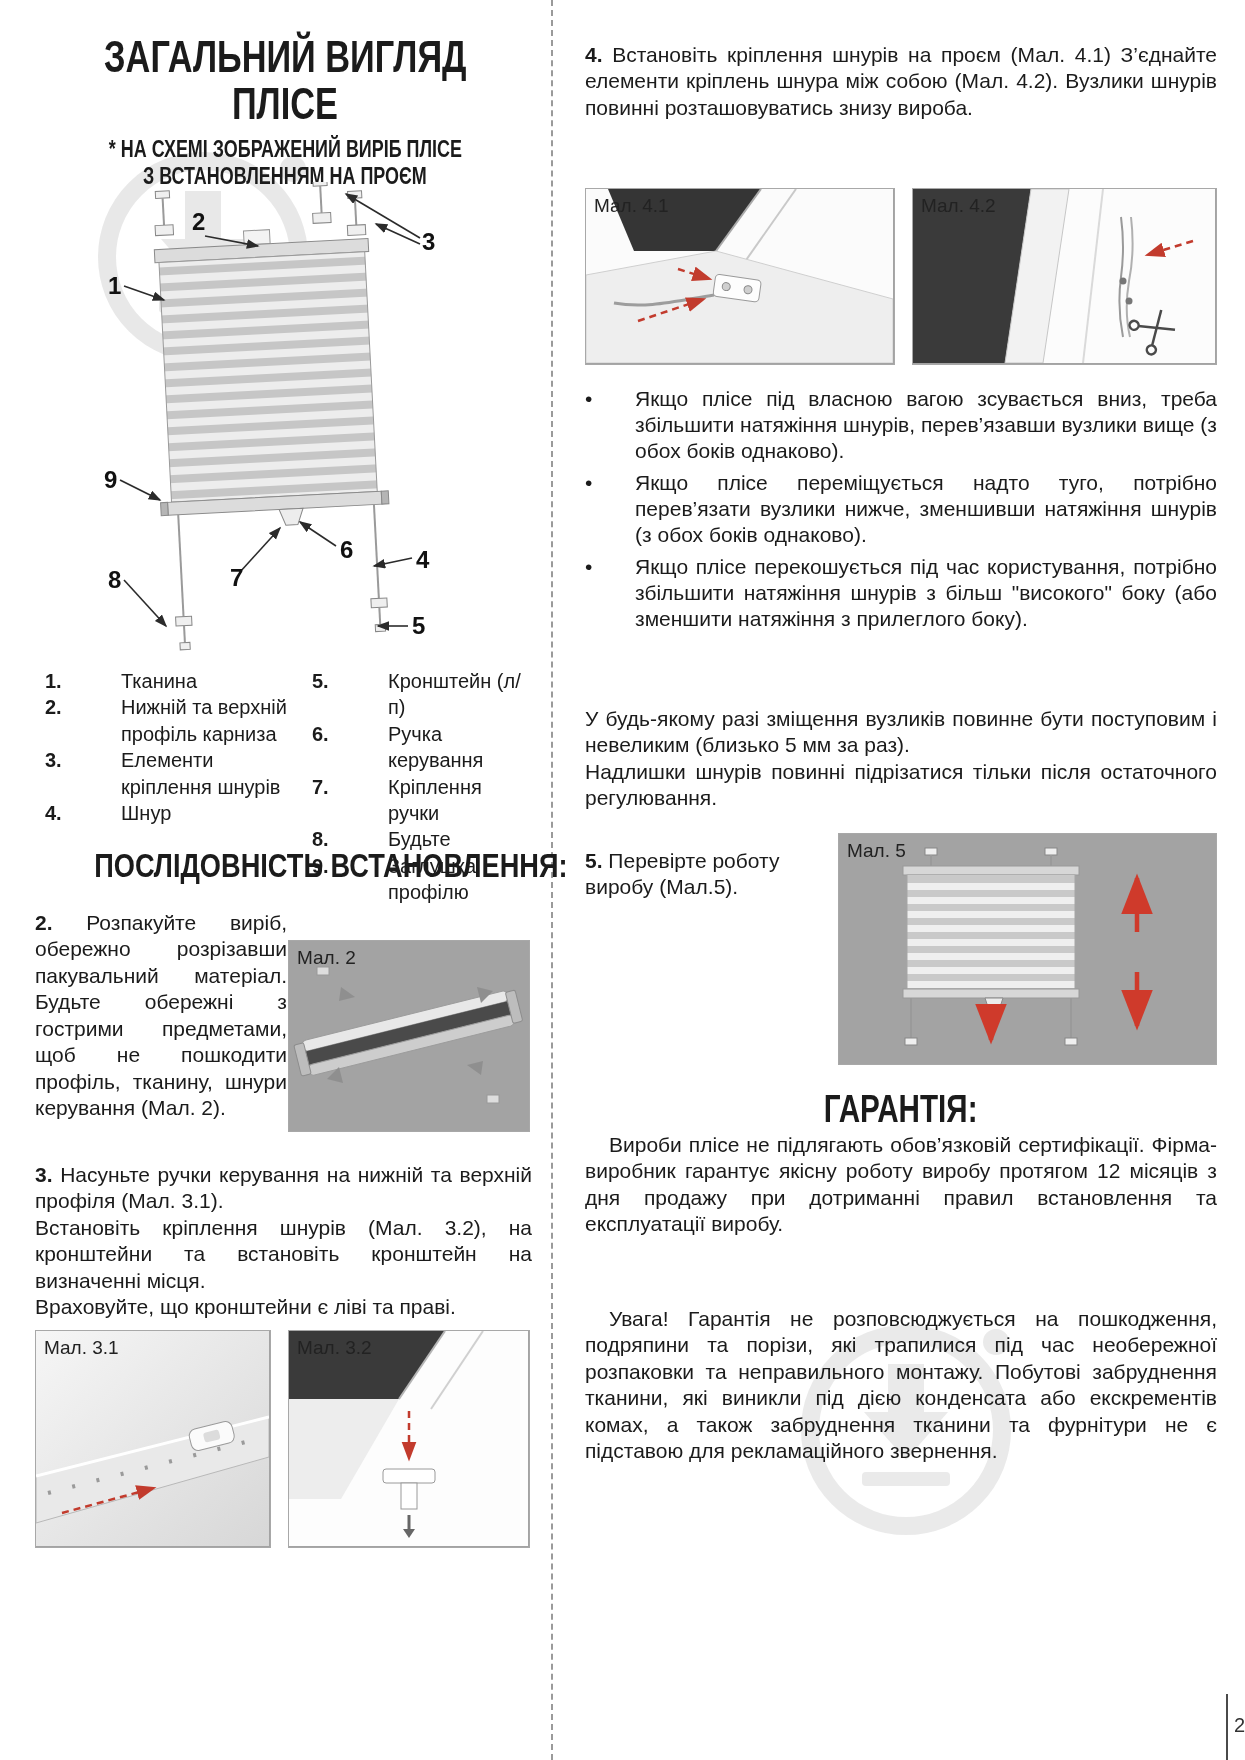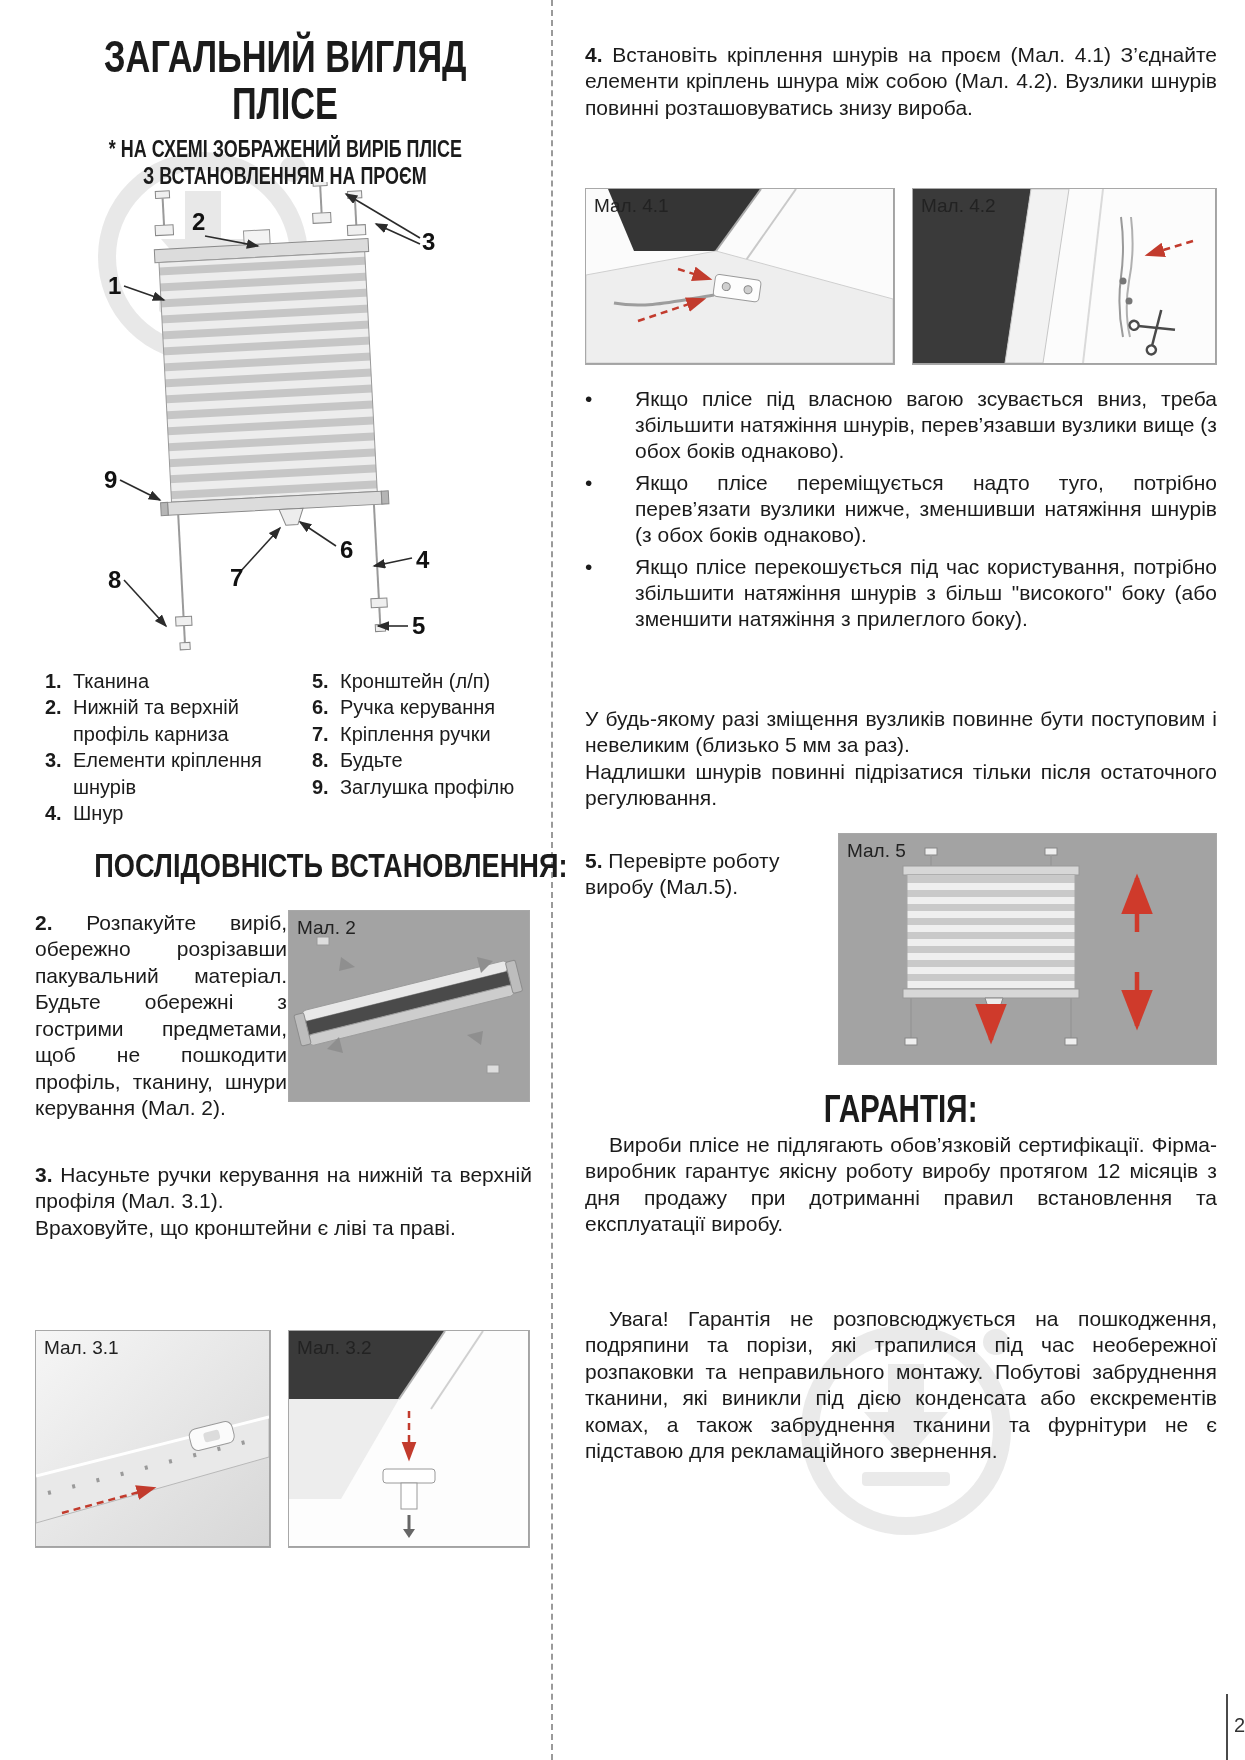--- a/index.html
+++ b/index.html
@@ -12,21 +12,21 @@
   .cond{display:inline-block;white-space:nowrap;transform:scaleX(0.78);transform-origin:50% 50%;}
   .title-block{left:35px;top:34px;width:500px;text-align:center;font-weight:900;line-height:1.06;}
   .title-line{font-size:44px;letter-spacing:0px;}
   .subtitle-block{left:35px;top:136px;width:500px;text-align:center;font-weight:800;line-height:1.18;}
   .subtitle-line{font-size:23px;}
   .body-text{font-size:21px;line-height:1.26;text-align:justify;}
   .body-text p{margin:0;}
   .legend{font-size:20px;line-height:1.32;}
   .leg-item{display:flex;}
   .leg-num{width:28px;font-weight:700;flex:none;}
-  .leg-text{flex:1;}
+  .leg-text{flex:1;margin-left:48px;}
   .figure-box{border:1.5px solid #a8a8a8;background:#a3a3a3;box-sizing:border-box;}
   .figure-label{position:absolute;left:8px;top:6px;font-size:19px;color:#222;z-index:3;background:transparent;}
   .seq-header{left:35px;top:846px;width:500px;text-align:left;font-weight:900;font-size:34px;}
   .warranty-header{left:585px;top:1088px;width:632px;text-align:center;font-weight:900;font-size:38px;}
   .bullets{font-size:21px;line-height:1.24;}
   .bullet-item{display:flex;margin-bottom:6px;}
   .bullet-marker{width:50px;flex:none;font-size:21px;}
   .bullet-text{flex:1;text-align:justify;}
   .indent{text-indent:24px;}
   .divider{left:551px;top:0;height:1760px;width:0;border-left:2px dashed #9a9a9a;}
@@ -183,21 +183,21 @@
 </div>
 
 <div class="abs seq-header">
   <span class="cond" style="transform:scaleX(0.8);">ПОСЛІДОВНІСТЬ ВСТАНОВЛЕННЯ:</span>
 </div>
 
 <div class="abs body-text" style="left:35px;top:910px;width:252px;">
   <p><b>2.</b> <span>Розпакуйте виріб, обережно розрізавши пакувальний матеріал. Будьте обережні з гострими предметами, щоб не пошкодити профіль, тканину, шнури керування (Мал. 2).</span></p>
 </div>
 
-<div class="abs figure-box" style="left:288px;top:910px;width:242px;height:192px;">
+<div class="abs figure-box" style="left:288px;top:940px;width:242px;height:192px;">
   <span class="figure-label">Мал. 2</span>
   <svg width="239" height="189" viewBox="0 0 239 189">
     <g transform="rotate(-14 120 95)">
       <rect x="14" y="74" width="212" height="11" rx="5" fill="#e8e8e8" stroke="#9c9c9c"></rect>
       <rect x="14" y="85" width="212" height="14" rx="3" fill="#4a4a4a"></rect>
       <rect x="14" y="99" width="212" height="11" rx="5" fill="#cdcdcd" stroke="#9c9c9c"></rect>
       <rect x="6" y="76" width="10" height="32" rx="2" fill="#bdbdbd" stroke="#8d8d8d"></rect>
       <rect x="224" y="76" width="10" height="32" rx="2" fill="#bdbdbd" stroke="#8d8d8d"></rect>
     </g>
     <g fill="#8f8f8f">
@@ -206,20 +206,21 @@
       <path d="M38 138 l12 -12 4 16 Z"></path>
       <path d="M204 50 l-12 12 -4 -16 Z"></path>
     </g>
     <rect x="28" y="26" width="12" height="8" fill="#dddddd" stroke="#999999"></rect>
     <rect x="198" y="154" width="12" height="8" fill="#dddddd" stroke="#999999"></rect>
   </svg>
 </div>
 
 <div class="abs body-text" style="left:35px;top:1162px;width:497px;">
   <p><b>3.</b> <span>Насуньте ручки керування на нижній та верхній профіля (Мал. 3.1).</span></p>
+  <p>Встановіть кріплення шнурів (Мал. 3.2), на кронштейни та встановіть кронштейн на визначенні місця.</p>
   <p>Враховуйте, що кронштейни є ліві та праві.</p>
 </div>
 
 <div class="abs figure-box" style="left:35px;top:1330px;width:236px;height:218px;">
   <span class="figure-label">Мал. 3.1</span>
   <svg width="233" height="215" viewBox="0 0 233 215">
     <defs>
       <linearGradient id="g31" x1="0" y1="0" x2="1" y2="1">
         <stop offset="0" stop-color="#f6f6f6"></stop>
           <stop offset="1" stop-color="#d7d7d7"></stop>

